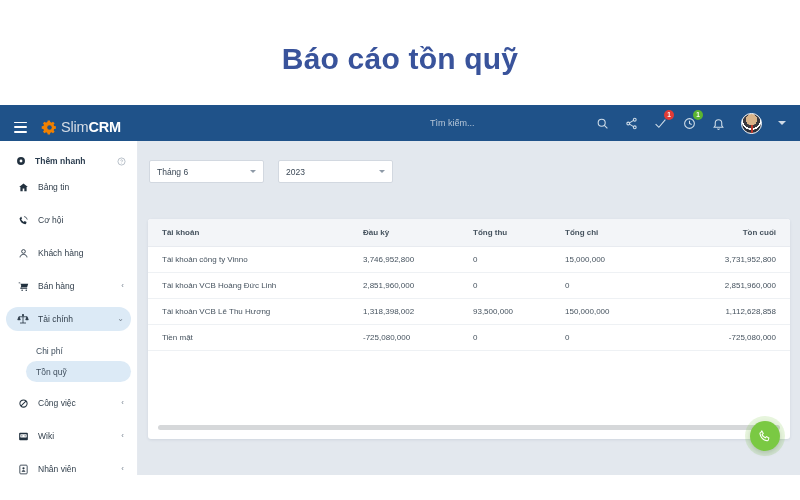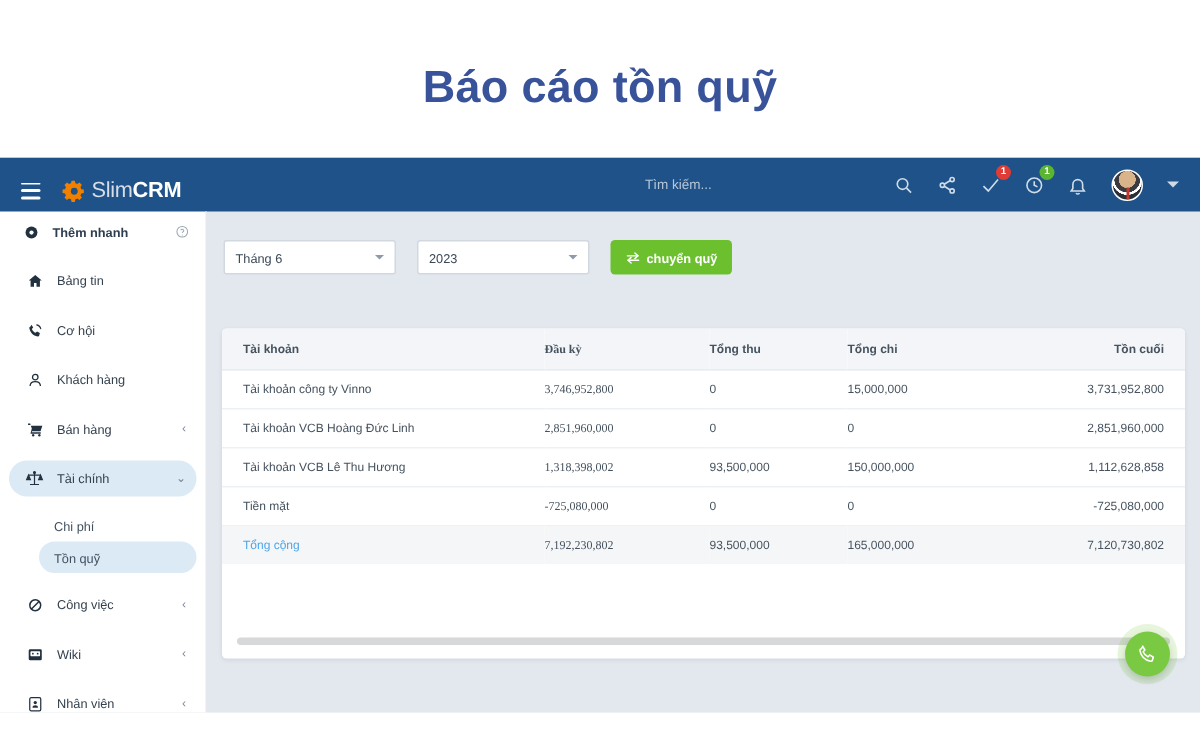--- a/index.html
+++ b/index.html
@@ -84,21 +84,21 @@
 
   
   .sidebar {
     position: absolute; top: 36px; left: 0;
     width: 138px; height: 334px;
     background: #ffffff;
     border-right: 1px solid #e5e9ef;
     padding-top: 2px;
   }
   .side-quick {
-    display: flex; align-items: center;
+    display: flex; align-items: flex-end;
     height: 23px; padding: 0 11px 0 16px;
     font-size: 8.5px; color: #2c3e50; font-weight: 600;
     cursor: pointer;
   }
   .side-quick .q-label { flex: 1; margin-left: 9px; }
   .side-item {
     display: flex; align-items: center;
     height: 24px; margin: 9px 6px;
     padding: 0 7px 0 10px;
     border-radius: 12px;
@@ -162,21 +162,21 @@
     font-size: 8px; font-weight: 700; color: #46535f;
     padding: 9px 0; text-align: left;
     border-bottom: 1px solid #e8ebf0;
   }
   tbody td {
     font-size: 8px; color: #46535f;
     padding: 8px 0; text-align: left;
     border-bottom: 1px solid #eef1f4;
   }
   th.c0, td.c0 { padding-left: 14px; width: 215px; }
-  th.c1, td.c1 { width: 110px; font-family: Liberation Serif, serif; }
+  th.c1, td.c1 { width: 110px; }
   th.c2, td.c2 { width: 92px; }
   th.c3, td.c3 { width: 105px; }
   th.c4, td.c4 { text-align: right; padding-right: 14px; }
   tbody tr.total-row td { background: #f5f6f8; border-bottom: none; }
   tbody tr.total-row td.c0 { color: #4ea6e8; }
   .hscroll {
     position: absolute; left: 10px; right: 10px; bottom: 9px;
     height: 5px; background: #d6d8da; border-radius: 3px;
   }
 
@@ -413,29 +413,20 @@
   <div class="content">
 
     <div class="filter-bar">
       <div class="select-box">
         <span>Tháng 6</span>
         <span class="sel-caret"></span>
       </div>
       <div class="select-box">
         <span>2023</span>
         <span class="sel-caret"></span>
-      </div>
-      <div class="btn-green">
-        <svg width="10" height="10" viewBox="0 0 24 24" fill="none" stroke="#ffffff" stroke-width="2.2" stroke-linecap="round" stroke-linejoin="round">
-          <polyline points="15,4 20,8.5 15,13"></polyline>
-            <line x1="3" y1="8.5" x2="20" y2="8.5"></line>
-          <polyline points="9,11 4,15.5 9,20"></polyline>
-            <line x1="21" y1="15.5" x2="4" y2="15.5"></line>
-        </svg>
-        <span>chuyển quỹ</span>
       </div>
     </div>
 
     <div class="card">
       <table>
         <thead>
           <tr>
             <th class="c0">Tài khoản</th>
             <th class="c1">Đầu kỳ</th>
             <th class="c2">Tổng thu</th>
@@ -465,27 +456,20 @@
             <td class="c3">150,000,000</td>
             <td class="c4">1,112,628,858</td>
           </tr>
           <tr>
             <td class="c0">Tiền mặt</td>
             <td class="c1">-725,080,000</td>
             <td class="c2">0</td>
             <td class="c3">0</td>
             <td class="c4">-725,080,000</td>
           </tr>
-          <tr class="total-row">
-            <td class="c0">Tổng cộng</td>
-            <td class="c1">7,192,230,802</td>
-            <td class="c2">93,500,000</td>
-            <td class="c3">165,000,000</td>
-            <td class="c4">7,120,730,802</td>
-          </tr>
         </tbody>
       </table>
       <div class="hscroll"></div>
     </div>
 
     <div class="fab">
       <svg width="14" height="14" viewBox="0 0 24 24" fill="none" stroke="#ffffff" stroke-width="1.8">
         <path d="M6.6 3.4 9 7.4l-2 2.1c1 2.5 3 4.5 5.5 5.6l2.1-2 4 2.4-.9 3.3c-.3 1-1.3 1.6-2.3 1.4C8.7 19 4.8 15 3.4 8.4c-.2-1 .4-2 1.4-2.3z"></path>
       </svg>
     </div>

